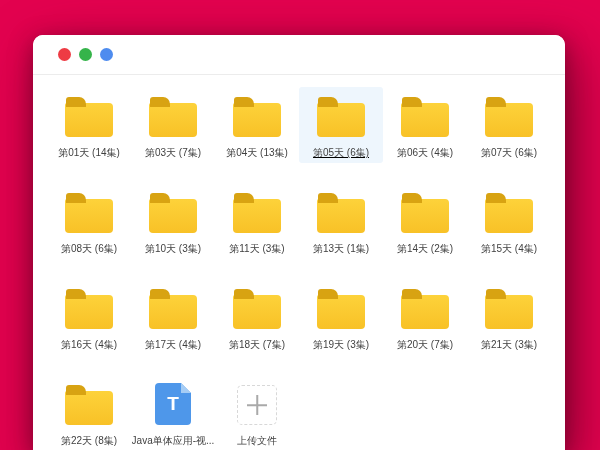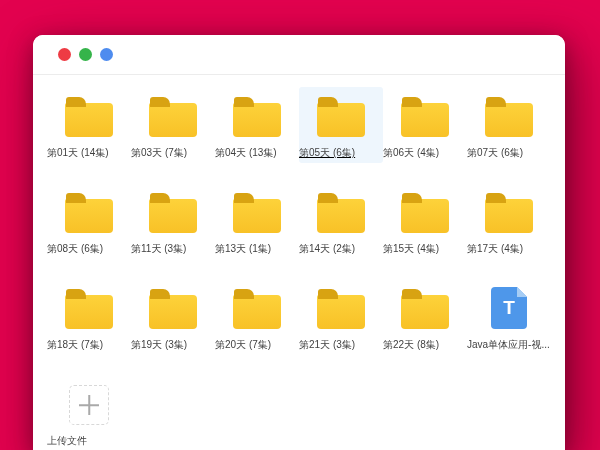--- a/index.html
+++ b/index.html
@@ -47,20 +47,21 @@
     display: grid;
     grid-template-columns: repeat(6, 1fr);
     padding: 12px 14px 0 14px;
     row-gap: 20px;
   }
   .cell {
     height: 76px;
     box-sizing: border-box;
     display: flex;
     flex-direction: column;
+    align-items: center;
     padding-top: 5px;
     border-radius: 3px;
     cursor: default;
   }
   .cell.selected {
     background: var(--selected-cell-background, #eef6fd);
     text-decoration: underline;
   }
   .iconwrap {
     height: 45px;
@@ -194,39 +195,51 @@
         <div class="cell">
           <div class="iconwrap">
             <div class="folder"></div>
           </div>
           <div class="label">第08天 (6集)</div>
         </div>
         <div class="cell">
           <div class="iconwrap">
             <div class="folder"></div>
           </div>
+          <div class="label">第10天 (3集)</div>
+        </div>
+        <div class="cell">
+          <div class="iconwrap">
+            <div class="folder"></div>
+          </div>
           <div class="label">第11天 (3集)</div>
         </div>
         <div class="cell">
           <div class="iconwrap">
             <div class="folder"></div>
           </div>
           <div class="label">第13天 (1集)</div>
         </div>
         <div class="cell">
           <div class="iconwrap">
             <div class="folder"></div>
           </div>
           <div class="label">第14天 (2集)</div>
         </div>
         <div class="cell">
           <div class="iconwrap">
             <div class="folder"></div>
           </div>
           <div class="label">第15天 (4集)</div>
+        </div>
+        <div class="cell">
+          <div class="iconwrap">
+            <div class="folder"></div>
+          </div>
+          <div class="label">第16天 (4集)</div>
         </div>
         <div class="cell">
           <div class="iconwrap">
             <div class="folder"></div>
           </div>
           <div class="label">第17天 (4集)</div>
         </div>
         <div class="cell">
           <div class="iconwrap">
             <div class="folder"></div>

